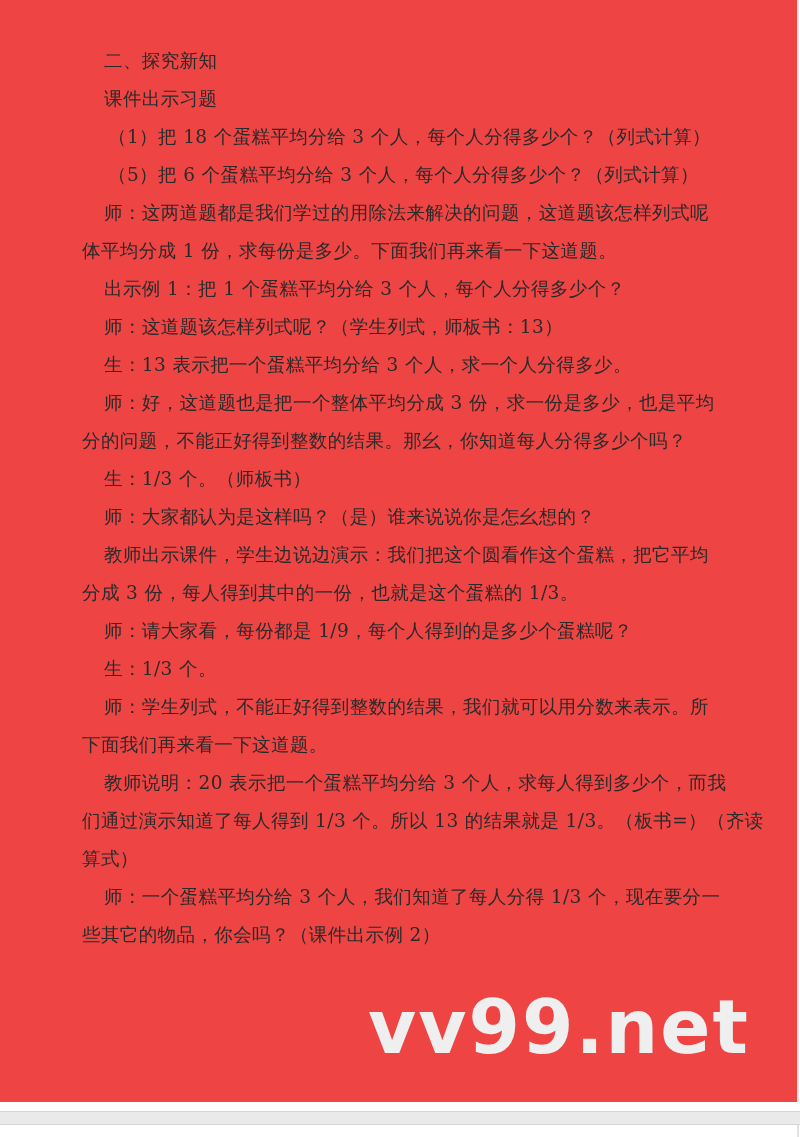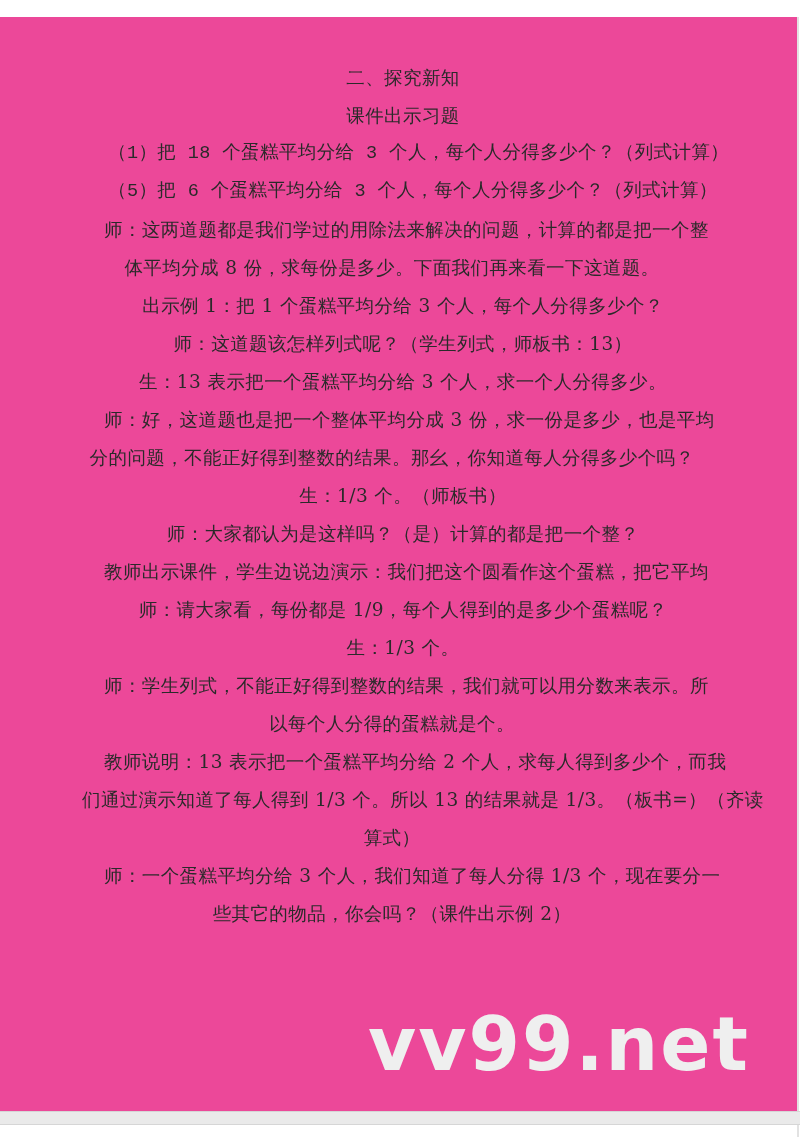--- a/index.html
+++ b/index.html
@@ -11,43 +11,42 @@
       width: 800px;
       height: 1137px;
       position: relative;
       overflow: hidden;
       font-family: "DejaVu Serif", "Liberation Serif", serif;
       color: #2a2a2a;
     }
     .page {
       position: absolute;
       left: 0;
-      top: 17px;
+      top: 0;
       width: 797px;
       height: 1102px;
-      background: #ec4899;
+      background: #ef4444;
       border-right: 2px solid #e2e2e2;
-      text-align: center;
     }
     .content {
       position: absolute;
       left: 82px;
       top: 42px;
       width: 620px;
     }
     .line {
       position: relative;
       height: 38px;
       line-height: 38px;
       font-size: 18.5px;
       white-space: nowrap;
       letter-spacing: 0.4px;
     }
     .line.indent { padding-left: 22px; }
-    .line.indent-sm { padding-left: 26px; font-family: Liberation Mono, monospace; }
+    .line.indent-sm { padding-left: 26px; }
     .watermark {
       position: absolute;
       left: 368px;
       top: 990px;
       font-family: "DejaVu Sans", "Liberation Sans", sans-serif;
       font-weight: bold;
       font-size: 74px;
       color: #efefef;
       letter-spacing: 2px;
       line-height: 1;
@@ -74,35 +73,36 @@
   </style>
 </head>
 <body>
 
 <div class="page">
   <div class="content">
     <div class="line indent">二、探究新知</div>
     <div class="line indent">课件出示习题</div>
     <div class="line indent-sm">（1）把 18 个蛋糕平均分给 3 个人，每个人分得多少个？（列式计算）</div>
     <div class="line indent-sm">（5）把 6 个蛋糕平均分给 3 个人，每个人分得多少个？（列式计算）</div>
-    <div class="line indent">师：这两道题都是我们学过的用除法来解决的问题，计算的都是把一个整</div>
-    <div class="line">体平均分成 8 份，求每份是多少。下面我们再来看一下这道题。</div>
+    <div class="line indent">师：这两道题都是我们学过的用除法来解决的问题，这道题该怎样列式呢</div>
+    <div class="line">体平均分成 1 份，求每份是多少。下面我们再来看一下这道题。</div>
     <div class="line indent">出示例 1：把 1 个蛋糕平均分给 3 个人，每个人分得多少个？</div>
     <div class="line indent">师：这道题该怎样列式呢？（学生列式，师板书：13）</div>
     <div class="line indent">生：13 表示把一个蛋糕平均分给 3 个人，求一个人分得多少。</div>
     <div class="line indent">师：好，这道题也是把一个整体平均分成 3 份，求一份是多少，也是平均</div>
     <div class="line">分的问题，不能正好得到整数的结果。那幺，你知道每人分得多少个吗？</div>
     <div class="line indent">生：1/3 个。（师板书）</div>
-    <div class="line indent">师：大家都认为是这样吗？（是）计算的都是把一个整？</div>
+    <div class="line indent">师：大家都认为是这样吗？（是）谁来说说你是怎幺想的？</div>
     <div class="line indent">教师出示课件，学生边说边演示：我们把这个圆看作这个蛋糕，把它平均</div>
+    <div class="line">分成 3 份，每人得到其中的一份，也就是这个蛋糕的 1/3。</div>
     <div class="line indent">师：请大家看，每份都是 1/9，每个人得到的是多少个蛋糕呢？</div>
     <div class="line indent">生：1/3 个。</div>
     <div class="line indent">师：学生列式，不能正好得到整数的结果，我们就可以用分数来表示。所</div>
-    <div class="line">以每个人分得的蛋糕就是个。</div>
-    <div class="line indent">教师说明：13 表示把一个蛋糕平均分给 2 个人，求每人得到多少个，而我</div>
+    <div class="line">下面我们再来看一下这道题。</div>
+    <div class="line indent">教师说明：20 表示把一个蛋糕平均分给 3 个人，求每人得到多少个，而我</div>
     <div class="line">们通过演示知道了每人得到 1/3 个。所以 13 的结果就是 1/3。（板书=）（齐读</div>
     <div class="line">算式）</div>
     <div class="line indent">师：一个蛋糕平均分给 3 个人，我们知道了每人分得 1/3 个，现在要分一</div>
     <div class="line">些其它的物品，你会吗？（课件出示例 2）</div>
   </div>
   <div class="watermark">vv99.net</div>
 </div>
 
 <div class="page-gap"></div>
 <div class="next-page"></div>

